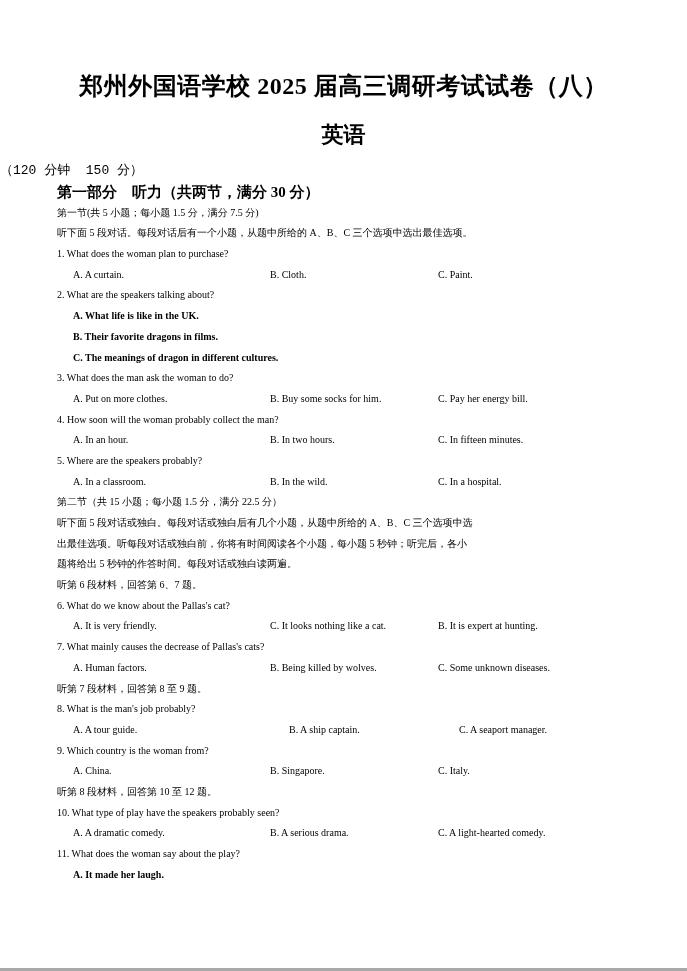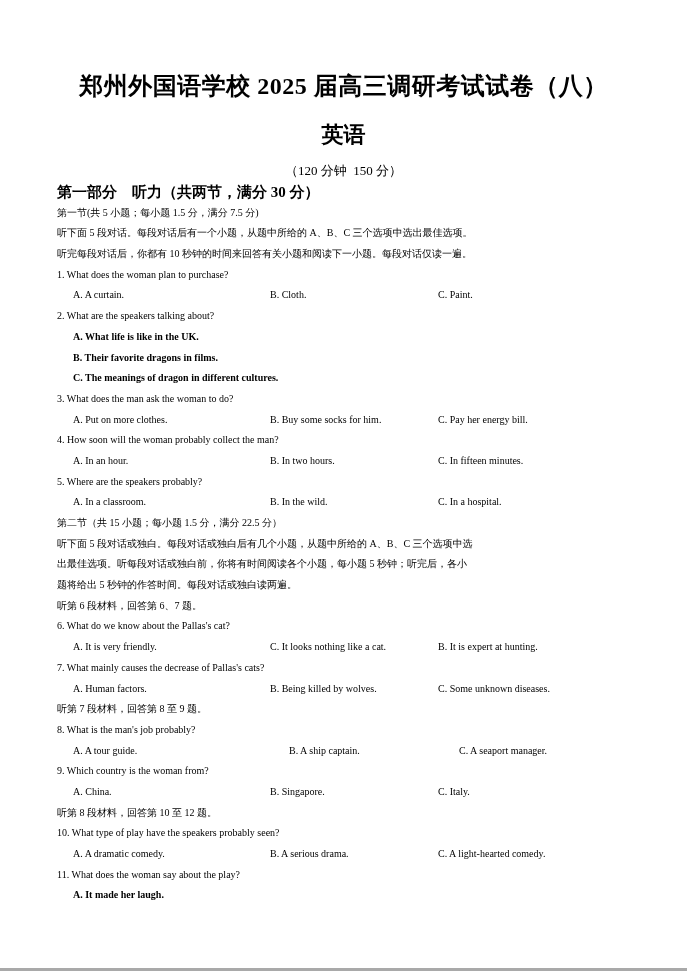--- a/index.html
+++ b/index.html
@@ -26,22 +26,23 @@
     margin-top: 22px;
     font-size: 22px;
     line-height: 26px;
     font-weight: bold;
     text-align: center;
   }
   .meta {
     margin-top: 14px;
     font-size: 13px;
     line-height: 18px;
-    text-align: center;
+    text-align: left;
     white-space: pre;
+    font-family: Liberation Mono, monospace;
   }
   .content {
     margin-top: 2px;
     padding-left: 57px;
     padding-right: 40px;
   }
   .line {
     height: 20.7px;
     line-height: 20.7px;
     font-size: 10px;
@@ -80,21 +81,20 @@
   <div class="doc-title">郑州外国语学校 2025 届高三调研考试试卷（八）</div>
   <div class="subject">英语</div>
   <div class="meta">（120 分钟  150 分）</div>
 
   <div class="content">
 
     <div class="line h1">第一部分　听力（共两节，满分 30 分）</div>
 
     <div class="line">第一节(共 5 小题；每小题 1.5 分，满分 7.5 分)</div>
     <div class="line">听下面 5 段对话。每段对话后有一个小题，从题中所给的 A、B、C 三个选项中选出最佳选项。</div>
-    <div class="line">听完每段对话后，你都有 10 秒钟的时间来回答有关小题和阅读下一小题。每段对话仅读一遍。</div>
 
     <div>
       <div class="line">1. What does the woman plan to purchase?</div>
       <div class="line opts">
         <span>A. A curtain.</span>
         <span>B. Cloth.</span>
         <span>C. Paint.</span>
       </div>
     </div>
 

